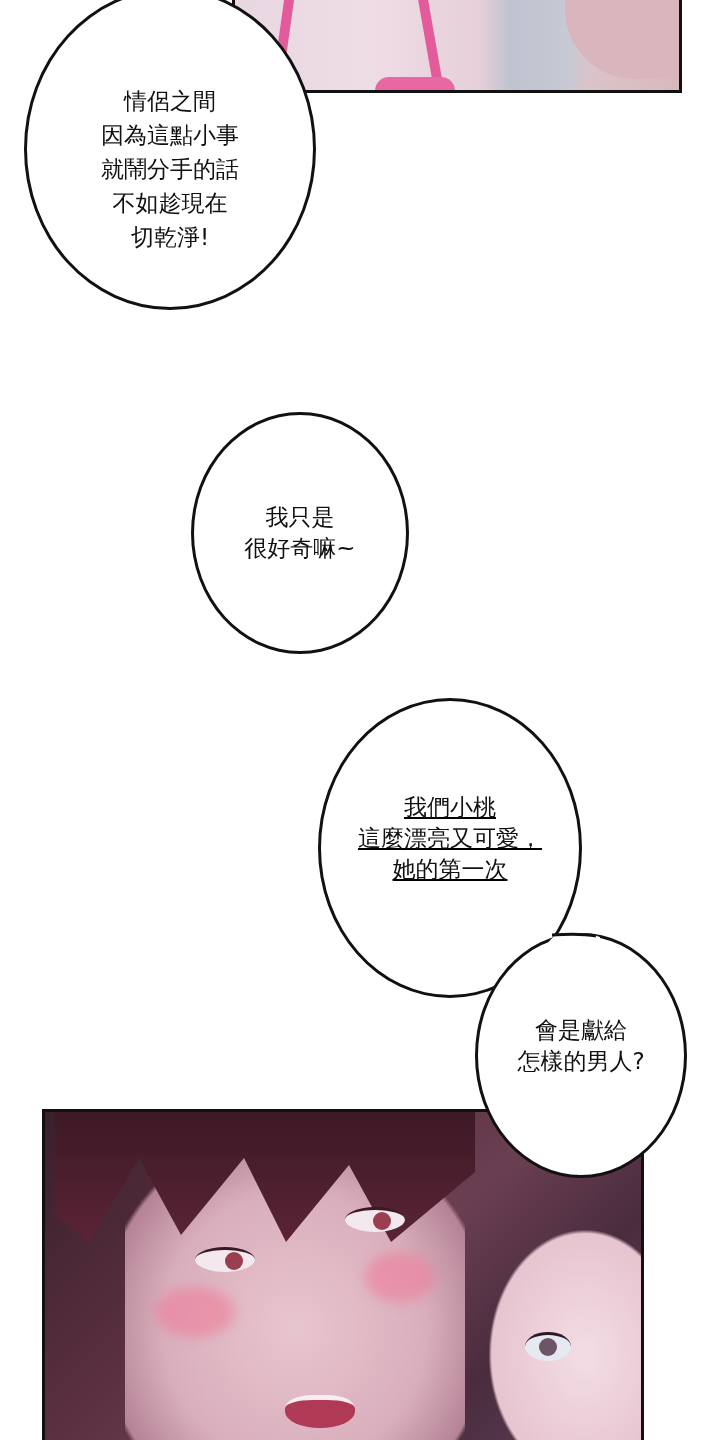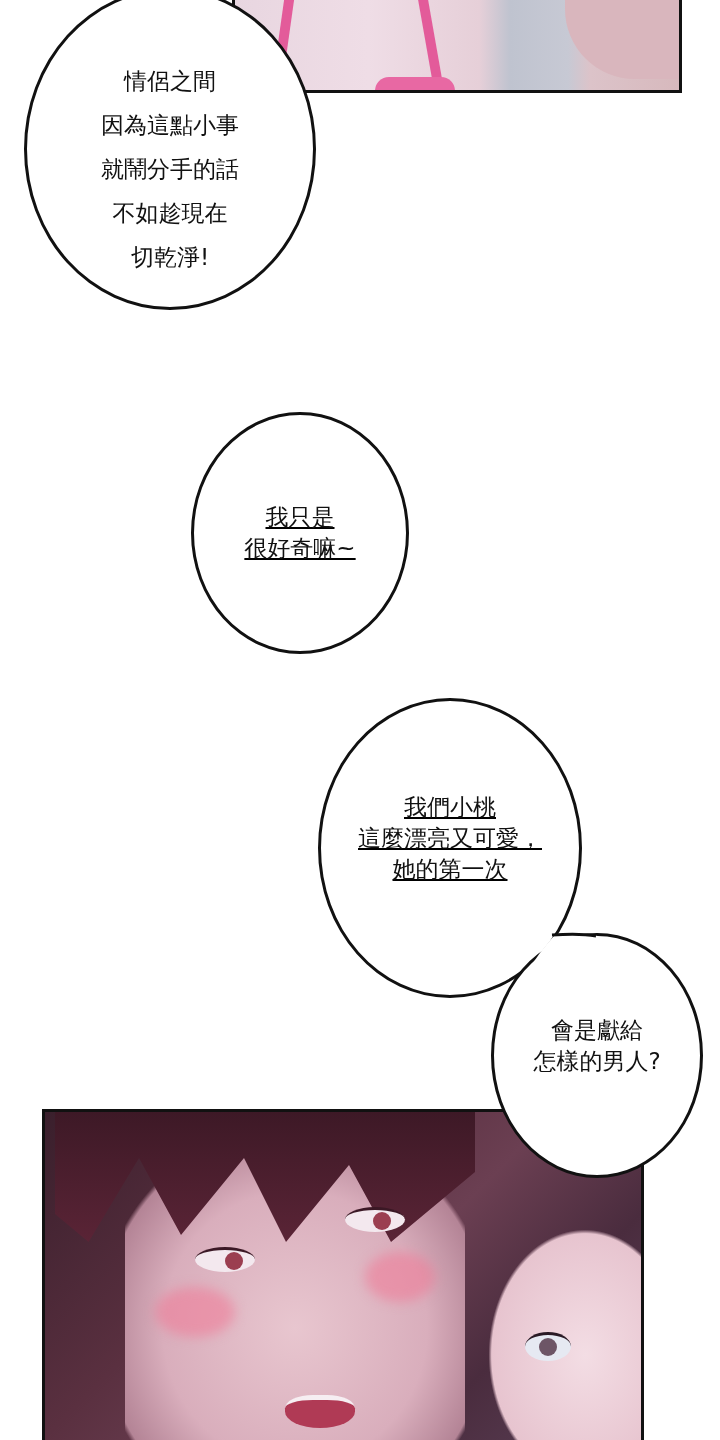--- a/index.html
+++ b/index.html
@@ -28,25 +28,25 @@
   #panel-bottom .mouth { position: absolute; left: 240px; top: 283px; width: 70px; height: 28px; background: #b03a55; border-radius: 40% 40% 50% 50%; border-top: 5px solid #f6eef2; }
   #panel-bottom .face-f { position: absolute; left: 430px; top: 100px; width: 200px; height: 260px;
     background: radial-gradient(ellipse at 55% 55%, #f3dde4 0%, #e7c4cf 60%, transparent 62%); }
   #panel-bottom .eye3 { position: absolute; left: 480px; top: 220px; width: 46px; height: 26px; background: #e6e9f2; border-radius: 50%; border-top: 3px solid #2a1a25; }
   #panel-bottom .eye3::after { content: ""; position: absolute; left: 14px; top: 3px; width: 18px; height: 18px; border-radius: 50%; background: #6d5566; }
 
   .bubble { position: absolute; background: #fff; border: 3px solid #111; border-radius: 50%; box-sizing: border-box;
     display: flex; align-items: center; justify-content: center; text-align: center; }
   .bubble-text { font-size: 23px; line-height: 31px; color: #111; white-space: pre-line; }
   #bubble-1 { left: 24px; top: -12px; width: 292px; height: 322px; z-index: 3; }
-  #bubble-1 .bubble-text { line-height: 44px; margin-top: 40px; }
-  #bubble-2 { left: 191px; top: 412px; width: 218px; height: 242px; z-index: 3; text-decoration: underline; }
+  #bubble-1 .bubble-text { line-height: 34px; margin-top: 40px; }
+  #bubble-2 { left: 191px; top: 412px; width: 218px; height: 242px; z-index: 3; }
   #bubble-3 { left: 318px; top: 698px; width: 264px; height: 300px; z-index: 3; text-decoration: underline; }
   #bubble-3 .bubble-text { margin-top: -20px; }
-  #bubble-4 { left: 491px; top: 933px; width: 212px; height: 245px; z-index: 4; }
+  #bubble-4 { left: 475px; top: 933px; width: 212px; height: 245px; z-index: 4; }
   #bubble-4 .bubble-text { margin-top: -20px; }
   .tail { position: absolute; z-index: 5; background: #fff; }
 </style>
 </head>
 <body>
 
 <div class="panel" id="panel-top">
   <div class="strap1"></div>
   <div class="strap2"></div>
   <div class="strap3"></div>

